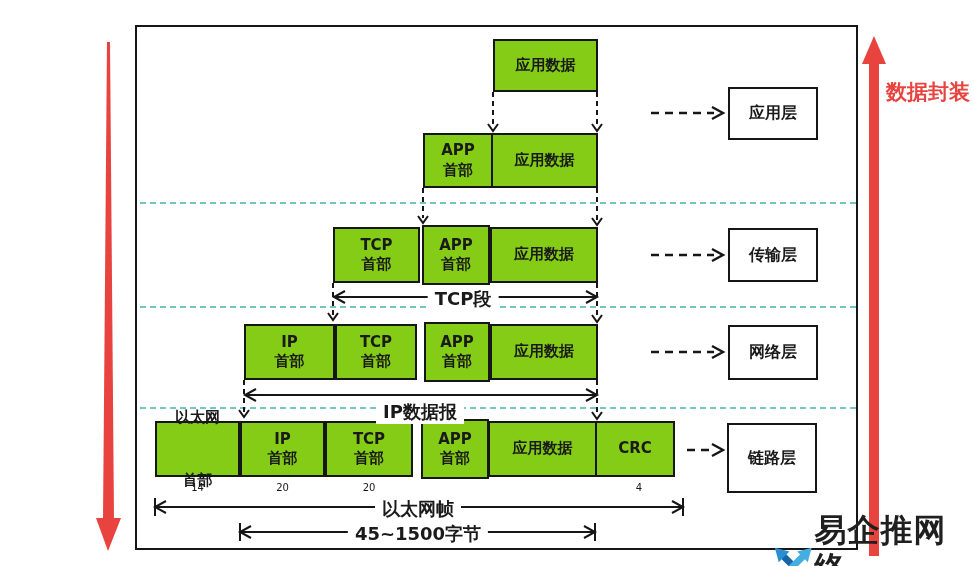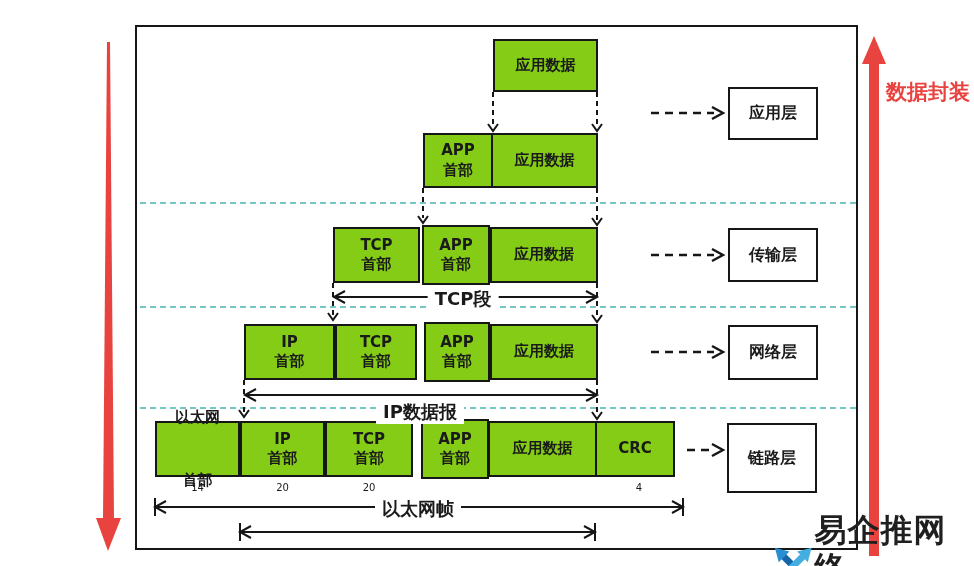--- a/index.html
+++ b/index.html
@@ -167,20 +167,21 @@
   <div class="box" style="left:595px;top:421px;width:80px;height:56px;">
     <span>CRC</span>
   </div>
 
   <div class="szlabel" style="left:155px;top:482px;width:85px;">14</div>
   <div class="szlabel" style="left:240px;top:482px;width:85px;">20</div>
   <div class="szlabel" style="left:325px;top:482px;width:88px;">20</div>
   <div class="szlabel" style="left:595px;top:482px;width:88px;">4</div>
 
   <div class="mlabel" style="left:410px;top:497px;margin-left:8px;">以太网帧</div>
+  <div class="mlabel" style="left:418px;top:522px;">45~1500字节</div>
 
   <div class="layerbox" style="left:728px;top:87px;width:90px;height:53px;">
     <span>应用层</span>
   </div>
   <div class="layerbox" style="left:728px;top:228px;width:90px;height:54px;">
     <span>传输层</span>
   </div>
   <div class="layerbox" style="left:728px;top:325px;width:90px;height:55px;">
     <span>网络层</span>
   </div>

